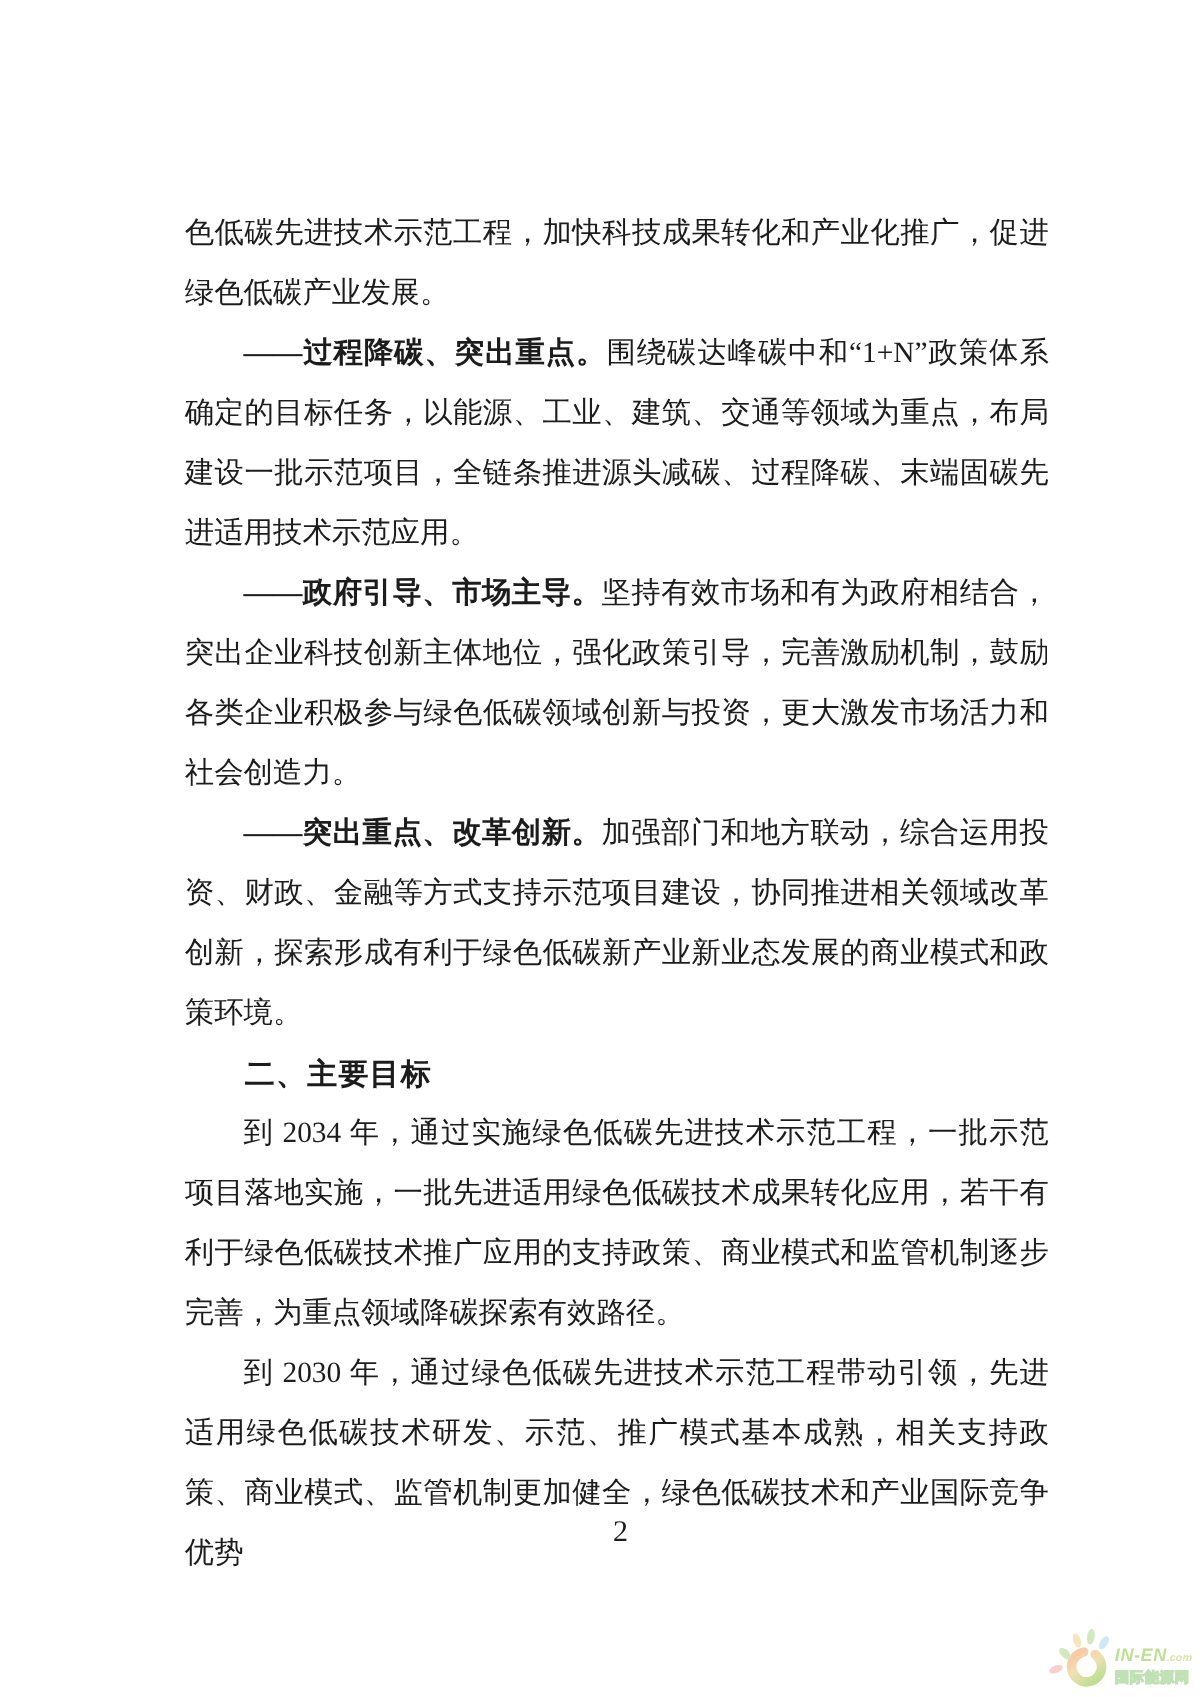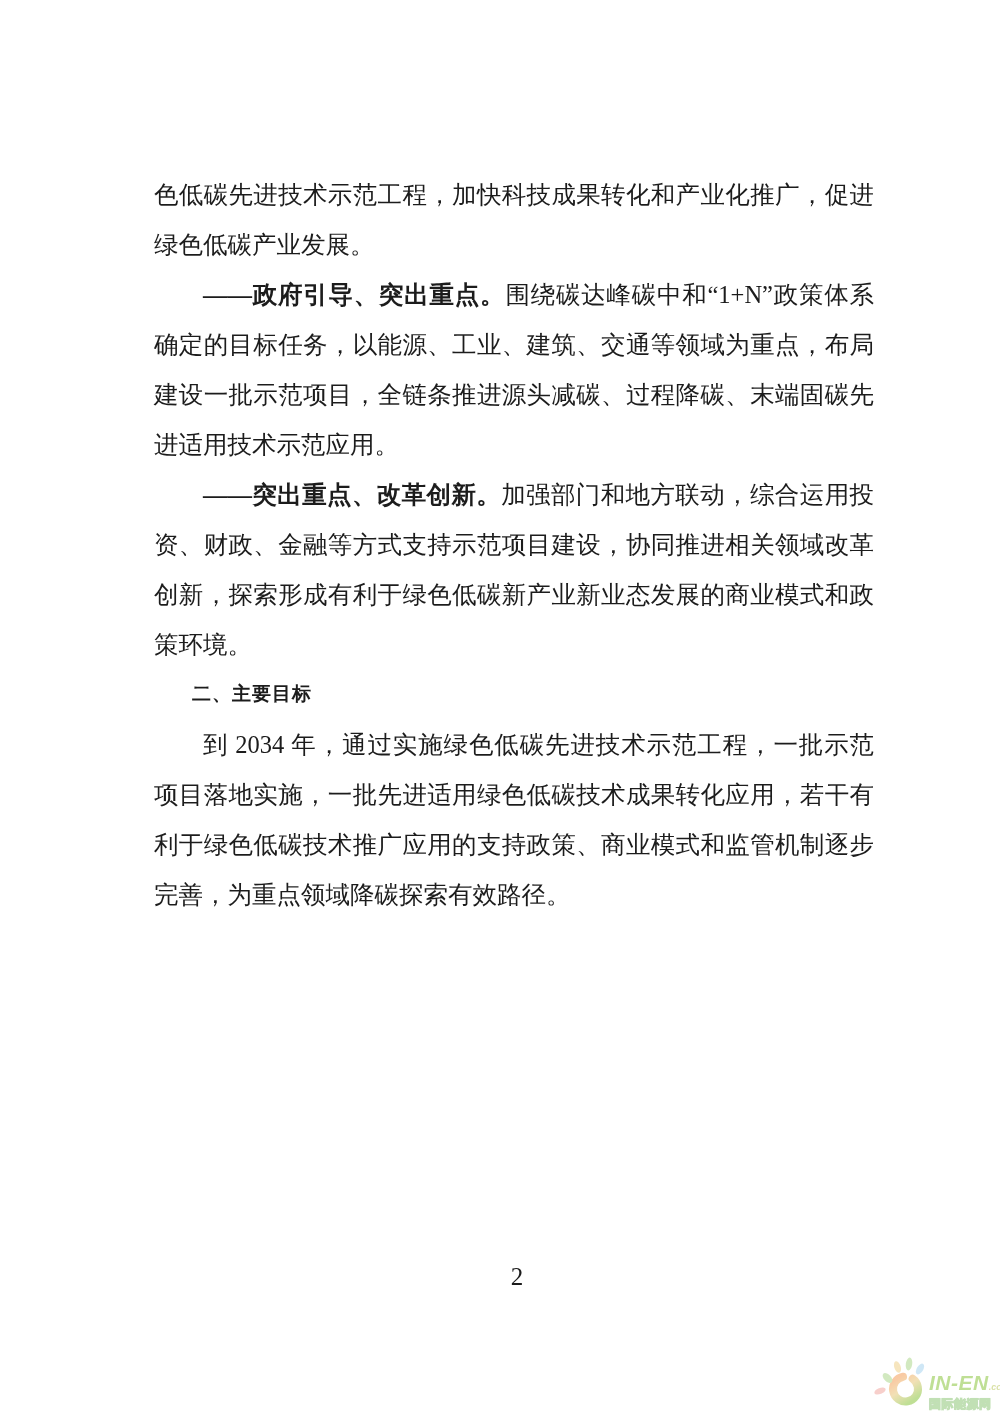--- a/index.html
+++ b/index.html
@@ -25,23 +25,23 @@
   }
   .para {
     margin: 0;
     word-break: break-all;
     line-break: strict;
   }
   .para.ind { text-indent: 2em; }
   .lead { font-weight: 700; }
   .heading {
     margin: 0;
-    font-family: Liberation Mono, monospace;
+    font-family: Liberation Sans, sans-serif;
     font-weight: 700;
-    font-size: 19px;
+    font-size: 25px;
     line-height: 50px;
     text-indent: 2em;
     letter-spacing: 1px;
   }
   .page-number {
     position: absolute;
     left: 0;
     top: 1261px;
     width: 1000px;
     text-align: center;
@@ -66,21 +66,21 @@
   .wm-text {
     position: absolute;
     left: 57px;
     top: 18px;
     white-space: nowrap;
     font-family: "Liberation Sans", sans-serif;
   }
   .wm-brand {
     font-weight: 700;
     font-style: italic;
-    font-size: 21px;
+    font-size: 15px;
     letter-spacing: 0.5px;
     color: #8cc63f;
   }
   .wm-suffix {
     font-weight: 700;
     font-style: italic;
     font-size: 9px;
     color: #bcc95e;
   }
   .wm-cn {
@@ -94,29 +94,31 @@
   }
 </style>
 </head>
 <body>
 
 <div class="page">
 
   <main class="body-text">
     <p class="para"><span>色低碳先进技术示范工程，加快科技成果转化和产业化推广，促进绿色低碳产业发展。</span></p>
 
-    <p class="para ind"><strong class="lead">——政府引导、突出重点。</strong><span>围绕碳达峰碳中和“1+N”政策体系确定的目标任务，以能源、工业、建筑、交通等领域为重点，布局建设一批示范项目，全链条推进源头减碳、过程降碳、末端固碳先进适用技术示范应用。</span></p>
+    <p class="para ind"><strong class="lead">——过程降碳、突出重点。</strong><span>围绕碳达峰碳中和“1+N”政策体系确定的目标任务，以能源、工业、建筑、交通等领域为重点，布局建设一批示范项目，全链条推进源头减碳、过程降碳、末端固碳先进适用技术示范应用。</span></p>
 
+    <p class="para ind"><strong class="lead">——政府引导、市场主导。</strong><span>坚持有效市场和有为政府相结合，突出企业科技创新主体地位，强化政策引导，完善激励机制，鼓励各类企业积极参与绿色低碳领域创新与投资，更大激发市场活力和社会创造力。</span></p>
 
     <p class="para ind"><strong class="lead">——突出重点、改革创新。</strong><span>加强部门和地方联动，综合运用投资、财政、金融等方式支持示范项目建设，协同推进相关领域改革创新，探索形成有利于绿色低碳新产业新业态发展的商业模式和政策环境。</span></p>
 
     <h2 class="heading">二、主要目标</h2>
 
     <p class="para ind"><span>到 2034 年，通过实施绿色低碳先进技术示范工程，一批示范项目落地实施，一批先进适用绿色低碳技术成果转化应用，若干有利于绿色低碳技术推广应用的支持政策、商业模式和监管机制逐步完善，为重点领域降碳探索有效路径。</span></p>
 
+    <p class="para ind"><span>到 2030 年，通过绿色低碳先进技术示范工程带动引领，先进适用绿色低碳技术研发、示范、推广模式基本成熟，相关支持政策、商业模式、监管机制更加健全，绿色低碳技术和产业国际竞争优势</span></p>
   </main>
 
   <div class="page-number">2</div>
 
   <div class="watermark">
     <svg class="wm-logo" width="70" height="60" viewBox="0 0 70 60" aria-hidden="true">
       <defs>
         <linearGradient id="wm-ring" x1="0.7" y1="0" x2="0.3" y2="1">
           <stop offset="0" stop-color="#f5a05a"></stop>
           <stop offset="0.45" stop-color="#e8c77a"></stop>

